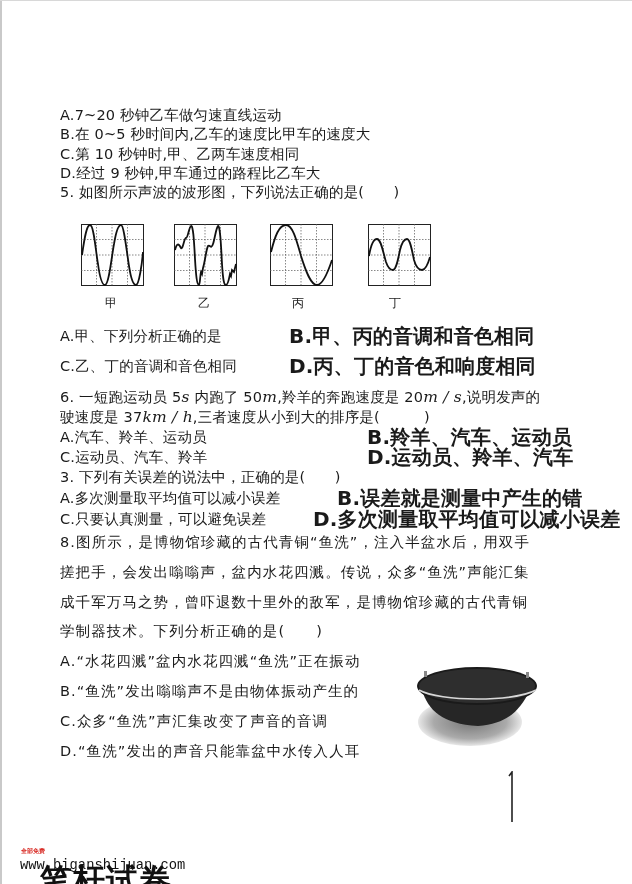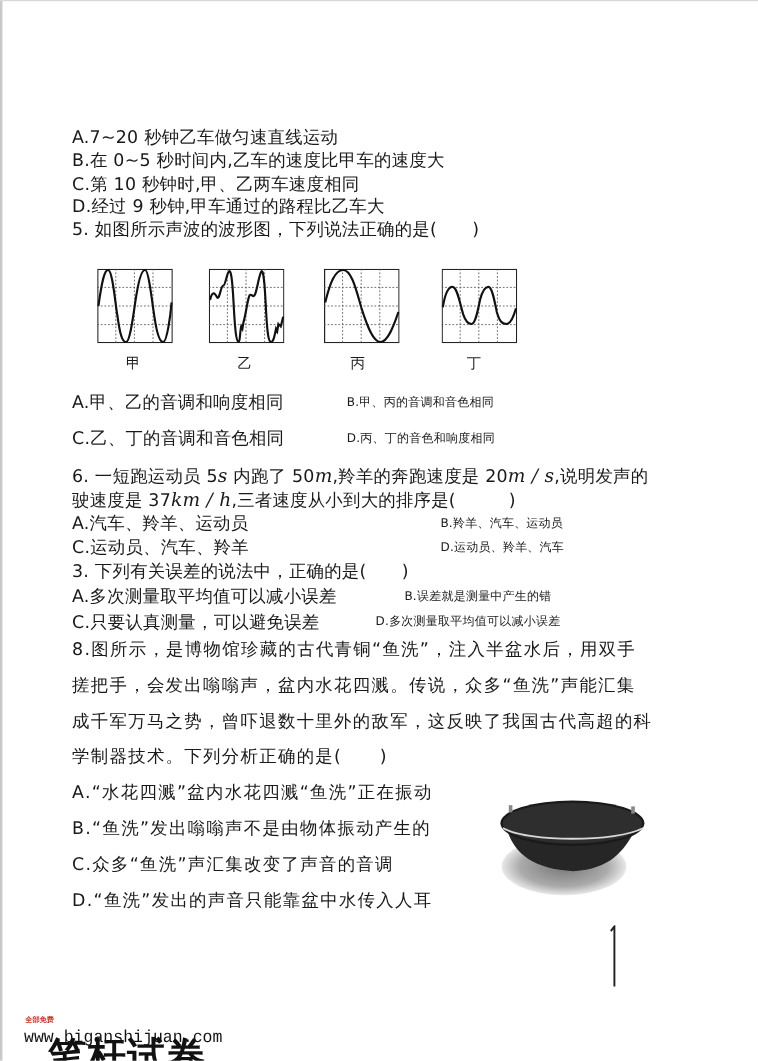--- a/index.html
+++ b/index.html
@@ -3,21 +3,21 @@
 <meta charset="utf-8">
 <style>
   * { margin: 0; padding: 0; box-sizing: border-box; }
   html, body { width: 632px; height: 884px; background: #ffffff; overflow: hidden; }
   body { position: relative; font-family: "DejaVu Sans", sans-serif; color: #1a1a1a; }
   .frame-left { position: absolute; left: 0; top: 0; width: 2px; height: 884px; background: #c9c9c9; }
   .frame-top { position: absolute; left: 0; top: 0; width: 632px; height: 1px; background: #d8d8d8; }
 
   .line { position: absolute; left: 60px; font-size: 14.5px; line-height: 18px; white-space: nowrap; letter-spacing: 0.2px; }
   .line.wide { letter-spacing: 1.1px; text-align: center; }
-  .col2 { position: absolute; white-space: nowrap; font-size: 10px; line-height: 18px; letter-spacing: 0.2px; }
+  .col2 { position: absolute; white-space: nowrap; font-size: 20px; line-height: 18px; letter-spacing: 0.2px; font-weight: bold; }
   i.var { font-family: "DejaVu Serif", serif; font-style: italic; font-size: 15.5px; }
 
   .wave { position: absolute; }
   .wave-label { position: absolute; font-size: 12px; line-height: 14px; }
 
   .bowl { position: absolute; left: 410px; top: 662px; width: 135px; height: 86px; }
   .page-num { position: absolute; left: 507px; top: 771px; width: 8px; height: 52px; }
 
   .logo-cn { position: absolute; left: 40px; top: 819px; font-size: 32px; line-height: 34px; font-weight: bold; letter-spacing: 1px; color: #111; font-family: Liberation Sans, sans-serif; margin-top: 44px; }
   .logo-tag { position: absolute; left: 21px; top: 847px; font-size: 6px; line-height: 7px; color: #d9302a; font-weight: bold; }
@@ -85,41 +85,41 @@
       <line x1="31" y1="0" x2="31" y2="62"></line>
       <line x1="46.5" y1="0" x2="46.5" y2="62"></line>
     <line x1="0" y1="15.5" x2="63" y2="15.5"></line>
       <line x1="0" y1="31" x2="63" y2="31"></line>
       <line x1="0" y1="46.5" x2="63" y2="46.5"></line>
   </g>
   <path d="M1,32 C3,20 6,15 9,15 C13,15 15,28 18,38 C20,44 22,46 25,46 C28,46 30,36 32,26 C34,18 36,15 39,15 C42,15 44,26 46,36 C48,43 50,46 54,46 C57,46 60,40 62,33" fill="none" stroke="#111" stroke-width="1.8"></path>
 </svg>
 <div class="wave-label" style="left:389px;top:296px">丁</div>
 
-<div class="line" style="top:327px">A.甲、乙的音调和响度相同</div>
+<div class="line" style="top:327px">A.甲、下列分析正确的是</div>
 <div class="col2" style="left:289px;top:327px">B.甲、丙的音调和音色相同</div>
 <div class="line" style="top:357px">C.乙、丁的音调和音色相同</div>
 <div class="col2" style="left:289px;top:357px">D.丙、丁的音色和响度相同</div>
 
 <div class="line" style="top:388px"><span>6. 一短跑运动员 5</span><i class="var">s</i><span> 内跑了 50</span><i class="var">m</i><span>,羚羊的奔跑速度是 20</span><i class="var">m / s</i><span>,说明发声的</span></div>
 <div class="line" style="top:408px"><span>驶速度是 37</span><i class="var">km / h</i><span>,三者速度从小到大的排序是(　　　)</span></div>
 <div class="line" style="top:428px">A.汽车、羚羊、运动员</div>
 <div class="col2" style="left:367px;top:428px">B.羚羊、汽车、运动员</div>
 <div class="line" style="top:448px">C.运动员、汽车、羚羊</div>
 <div class="col2" style="left:367px;top:448px">D.运动员、羚羊、汽车</div>
 
 <div class="line" style="top:468px">3. 下列有关误差的说法中，正确的是(　　)</div>
 <div class="line" style="top:489px">A.多次测量取平均值可以减小误差</div>
 <div class="col2" style="left:337px;top:489px">B.误差就是测量中产生的错</div>
 <div class="line" style="top:510px">C.只要认真测量，可以避免误差</div>
 <div class="col2" style="left:313px;top:510px">D.多次测量取平均值可以减小误差</div>
 
 <div class="line wide" style="top:533px">8.图所示，是博物馆珍藏的古代青铜“鱼洗”，注入半盆水后，用双手</div>
 <div class="line wide" style="top:563px">搓把手，会发出嗡嗡声，盆内水花四溅。传说，众多“鱼洗”声能汇集</div>
-<div class="line wide" style="top:593px">成千军万马之势，曾吓退数十里外的敌军，这反映了我国古代高超的科</div>
+<div class="line wide" style="top:593px">成千军万马之势，曾吓退数十里外的敌军，是博物馆珍藏的古代青铜</div>
 <div class="line wide" style="top:622px">学制器技术。下列分析正确的是(　　)</div>
 <div class="line wide" style="top:652px">A.“水花四溅”盆内水花四溅“鱼洗”正在振动</div>
 <div class="line wide" style="top:682px">B.“鱼洗”发出嗡嗡声不是由物体振动产生的</div>
 <div class="line wide" style="top:712px">C.众多“鱼洗”声汇集改变了声音的音调</div>
 <div class="line wide" style="top:742px">D.“鱼洗”发出的声音只能靠盆中水传入人耳</div>
 
 <svg class="bowl" viewBox="0 0 135 86">
   <defs>
     <radialGradient id="shadow" cx="50%" cy="50%" r="50%">
       <stop offset="0%" stop-color="#777"></stop>

